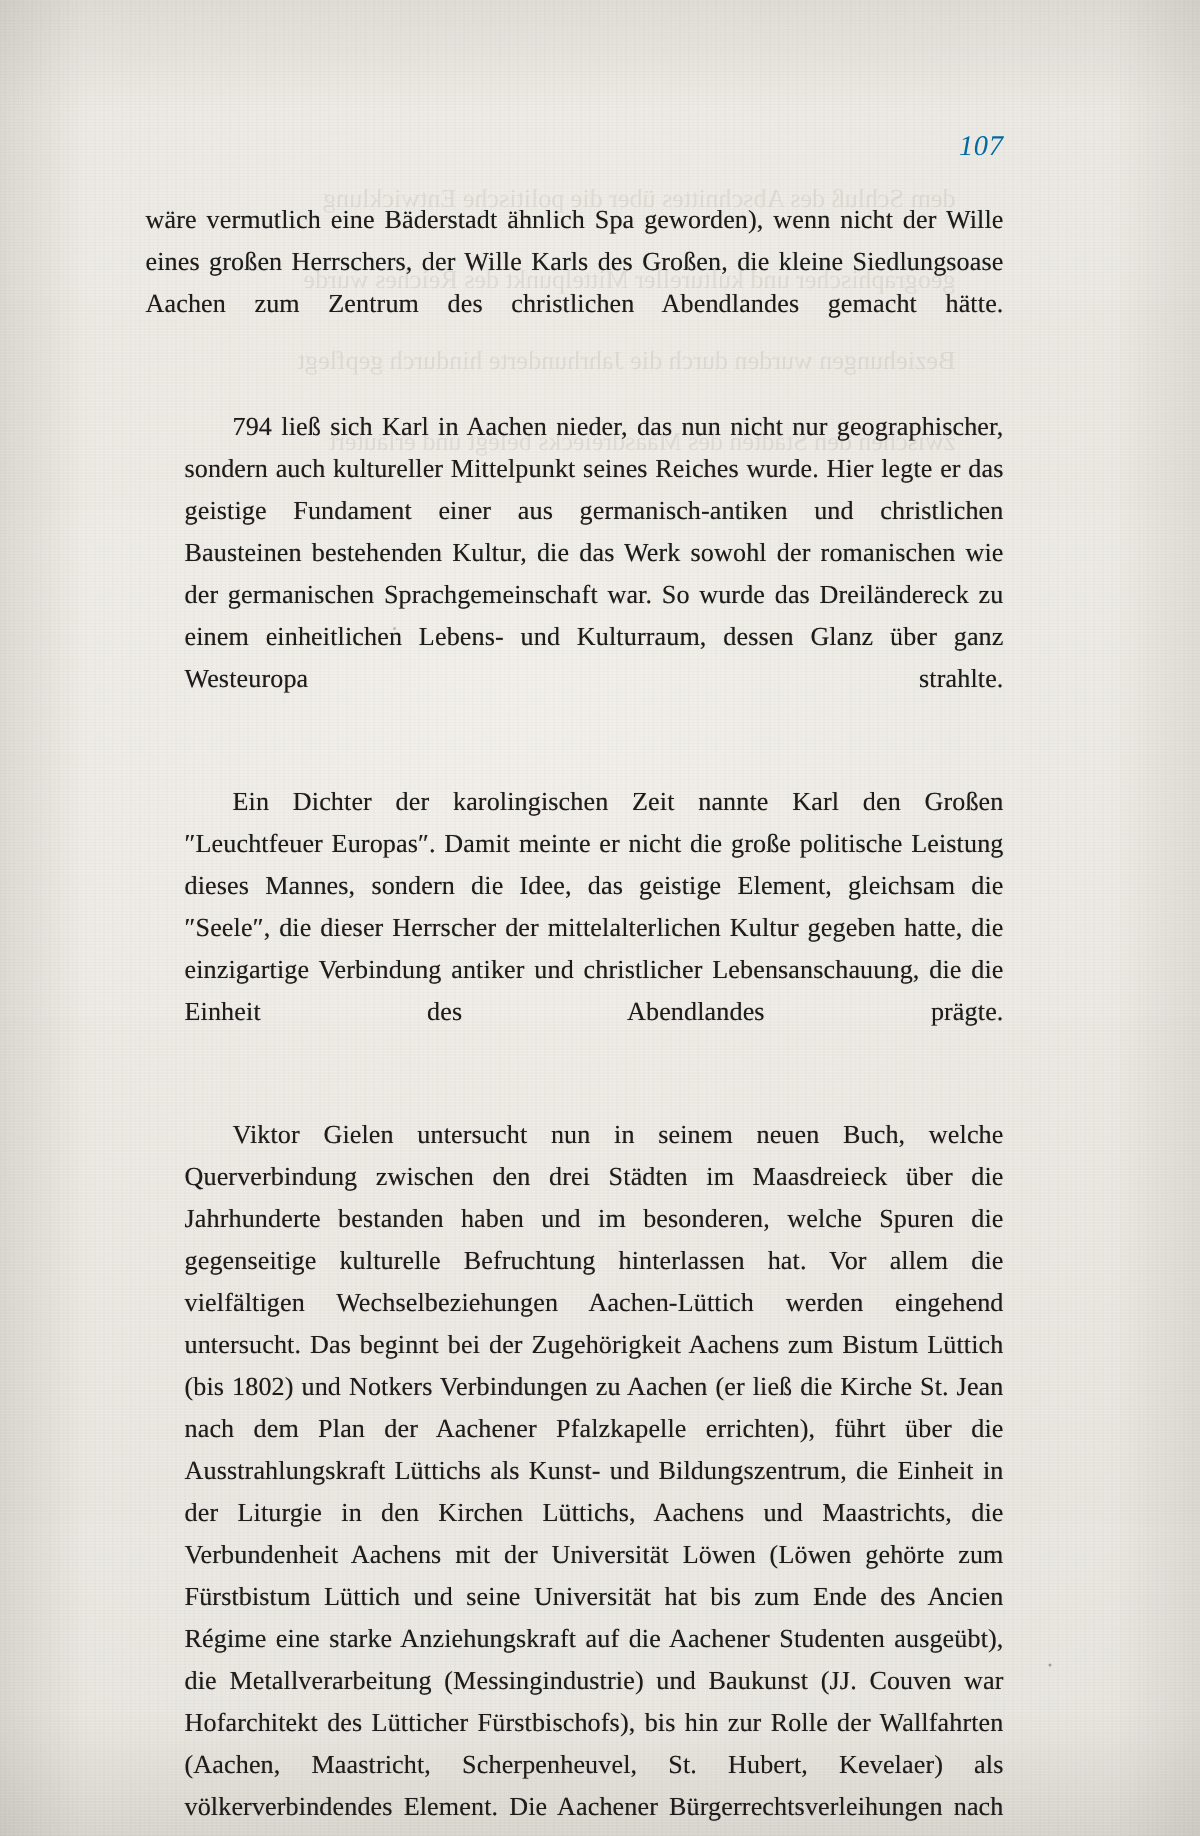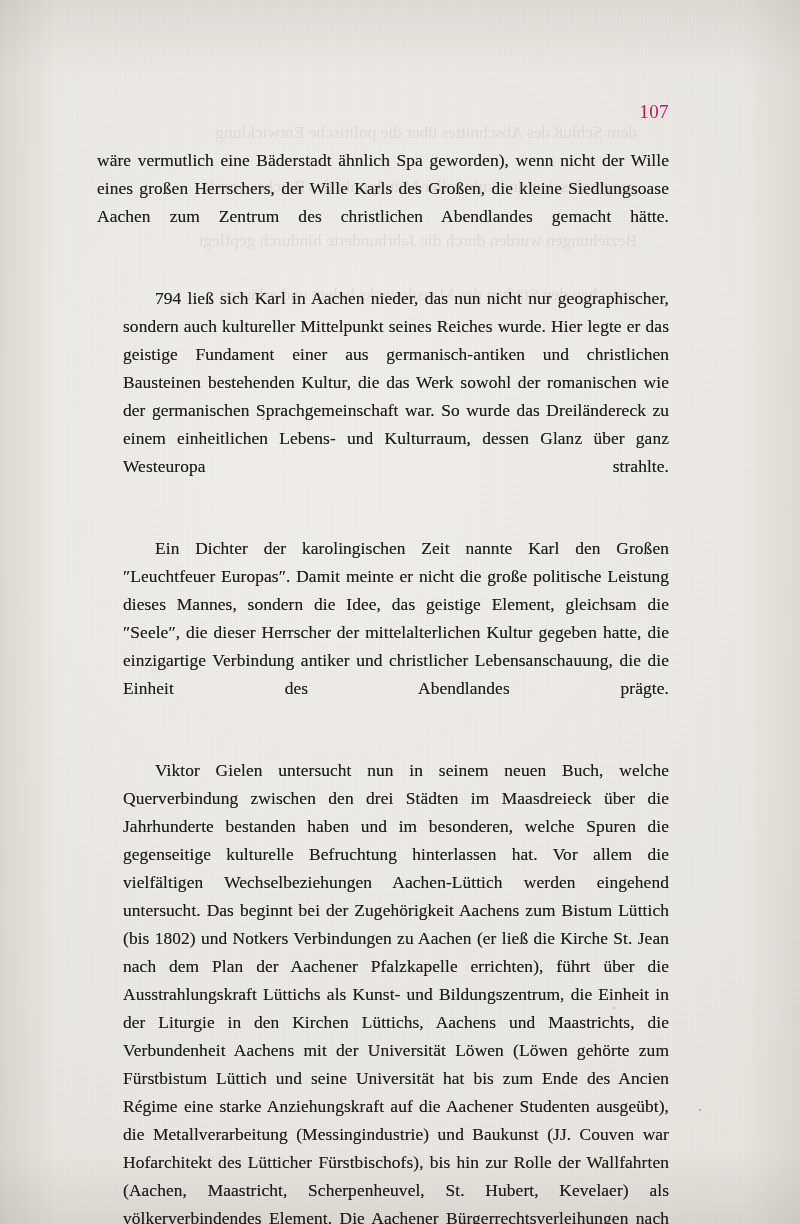--- a/index.html
+++ b/index.html
@@ -73,22 +73,23 @@
     top: 84px;
     width: 572px;
     z-index: 3;
   }
 
   .folio {
     text-align: right;
     font-size: 19px;
     line-height: 24px;
     letter-spacing: .4px;
-    margin: 16px 0 22px 0;
-    color: #be185d;
+    margin: 2px 0 22px 0;
+    color: #0369a1;
+    font-style: italic;
   }
 
   .body-text p {
     margin: 0;
     font-size: 17.4px;
     line-height: 28px;
     text-align: justify;
     text-justify: inter-word;
     word-spacing: .02em;
     letter-spacing: .005em;

